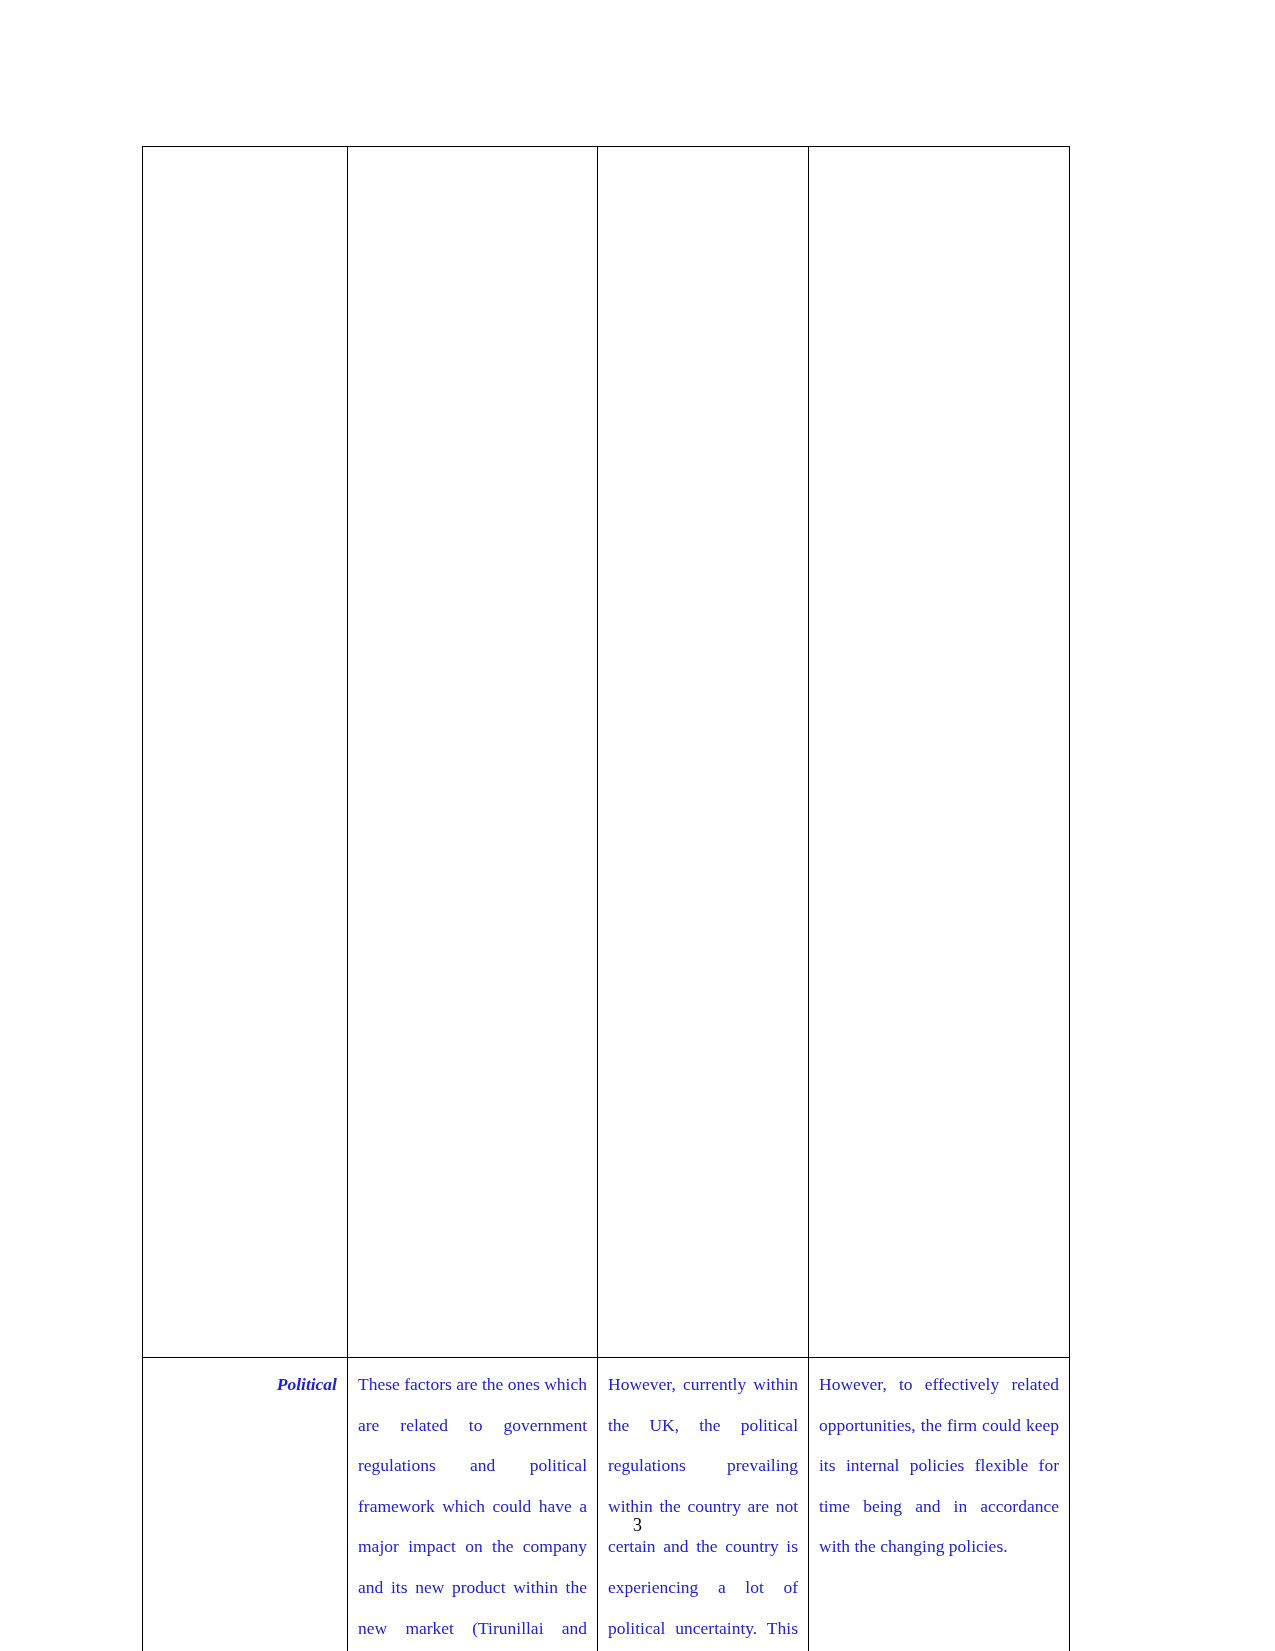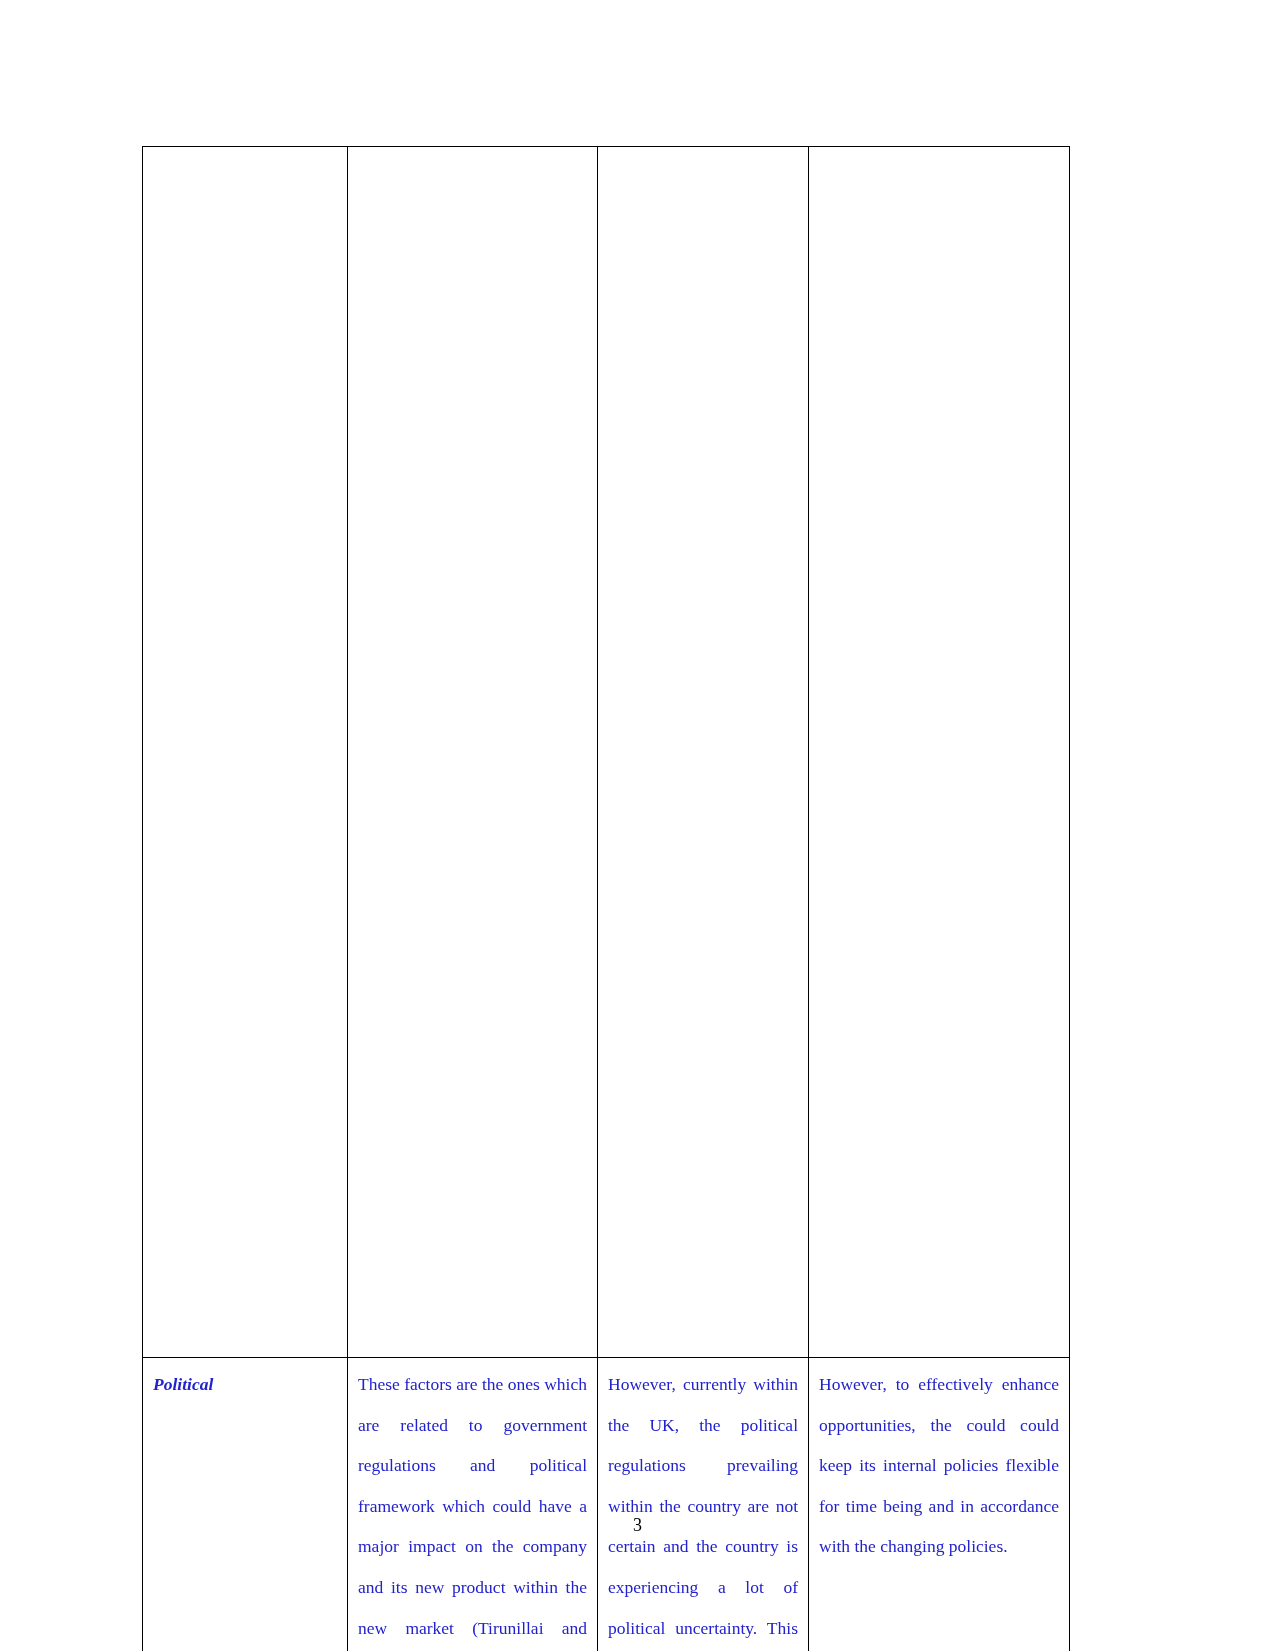--- a/index.html
+++ b/index.html
@@ -76,21 +76,21 @@
   .label-cell .cell-inner {
     padding-top: 6px;
   }
 
   .row-label {
     color: #2222cc;
     font-size: 17.5px;
     line-height: 40.6px;
     font-weight: bold;
     font-style: italic;
-    text-align: left;
+    text-align: right;
     margin: 0;
   }
 
   
   #page-number {
     position: absolute;
     left: 0;
     top: 1514px;
     width: 1275px;
     text-align: center;
@@ -146,21 +146,21 @@
             <p class="cell-text">These factors are the ones which are related to government regulations and political framework which could have a major impact on the company and its new product within the new market (Tirunillai and Tellis, 2014). In context with the UK, currently, the whole country's political scenario has taken a drastic shift after the Brexit referendum in 2016. It had a major impact on the political ties of UK with other countries. After its separation from the European Union (EU), the country is quite independent in terms of formulating its own ties with other nations. With respect to China, UK has had effective ties with the country</p>
           </div>
         </td>
         <td>
           <div class="cell-inner">
             <p class="cell-text">However, currently within the UK, the political regulations prevailing within the country are not certain and the country is experiencing a lot of political uncertainty. This could be a threat for the company.</p>
           </div>
         </td>
         <td>
           <div class="cell-inner">
-            <p class="cell-text">However, to effectively enhance opportunities, the could could keep its internal policies flexible for time being and in accordance with the changing policies.</p>
+            <p class="cell-text">However, to effectively related opportunities, the firm could keep its internal policies flexible for time being and in accordance with the changing policies.</p>
           </div>
         </td>
       </tr>
     </tbody>
   </table>
 
   <div id="page-number">3</div>
 
 </div>
 

